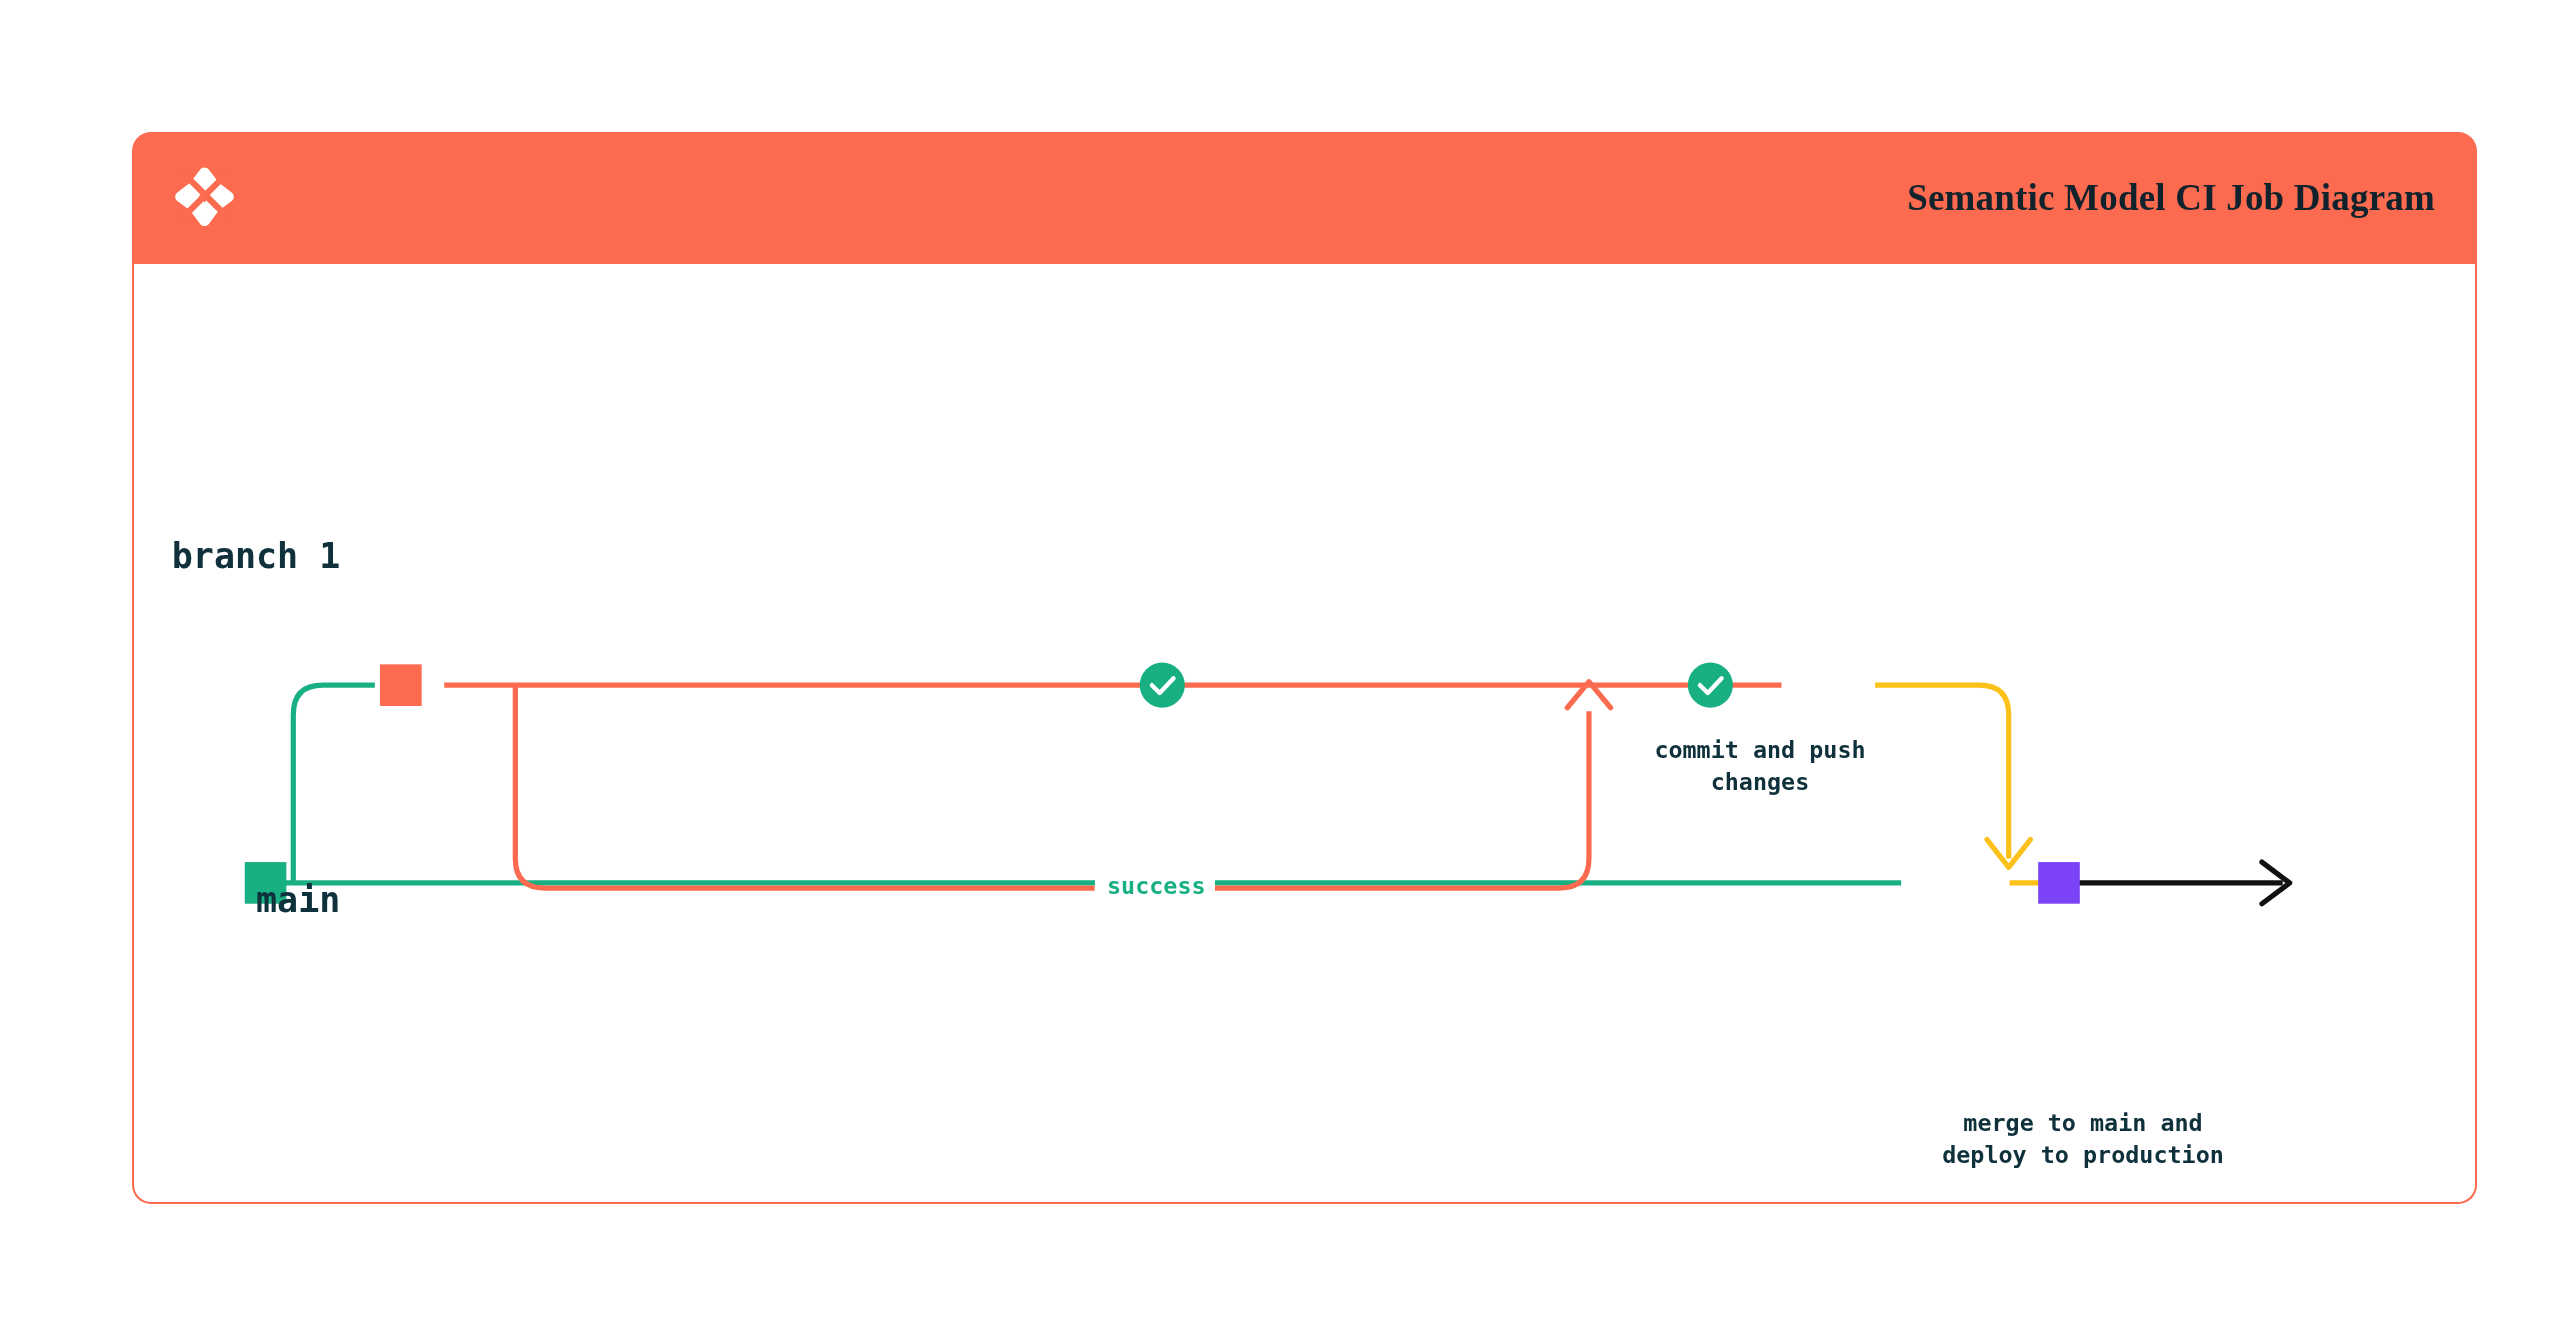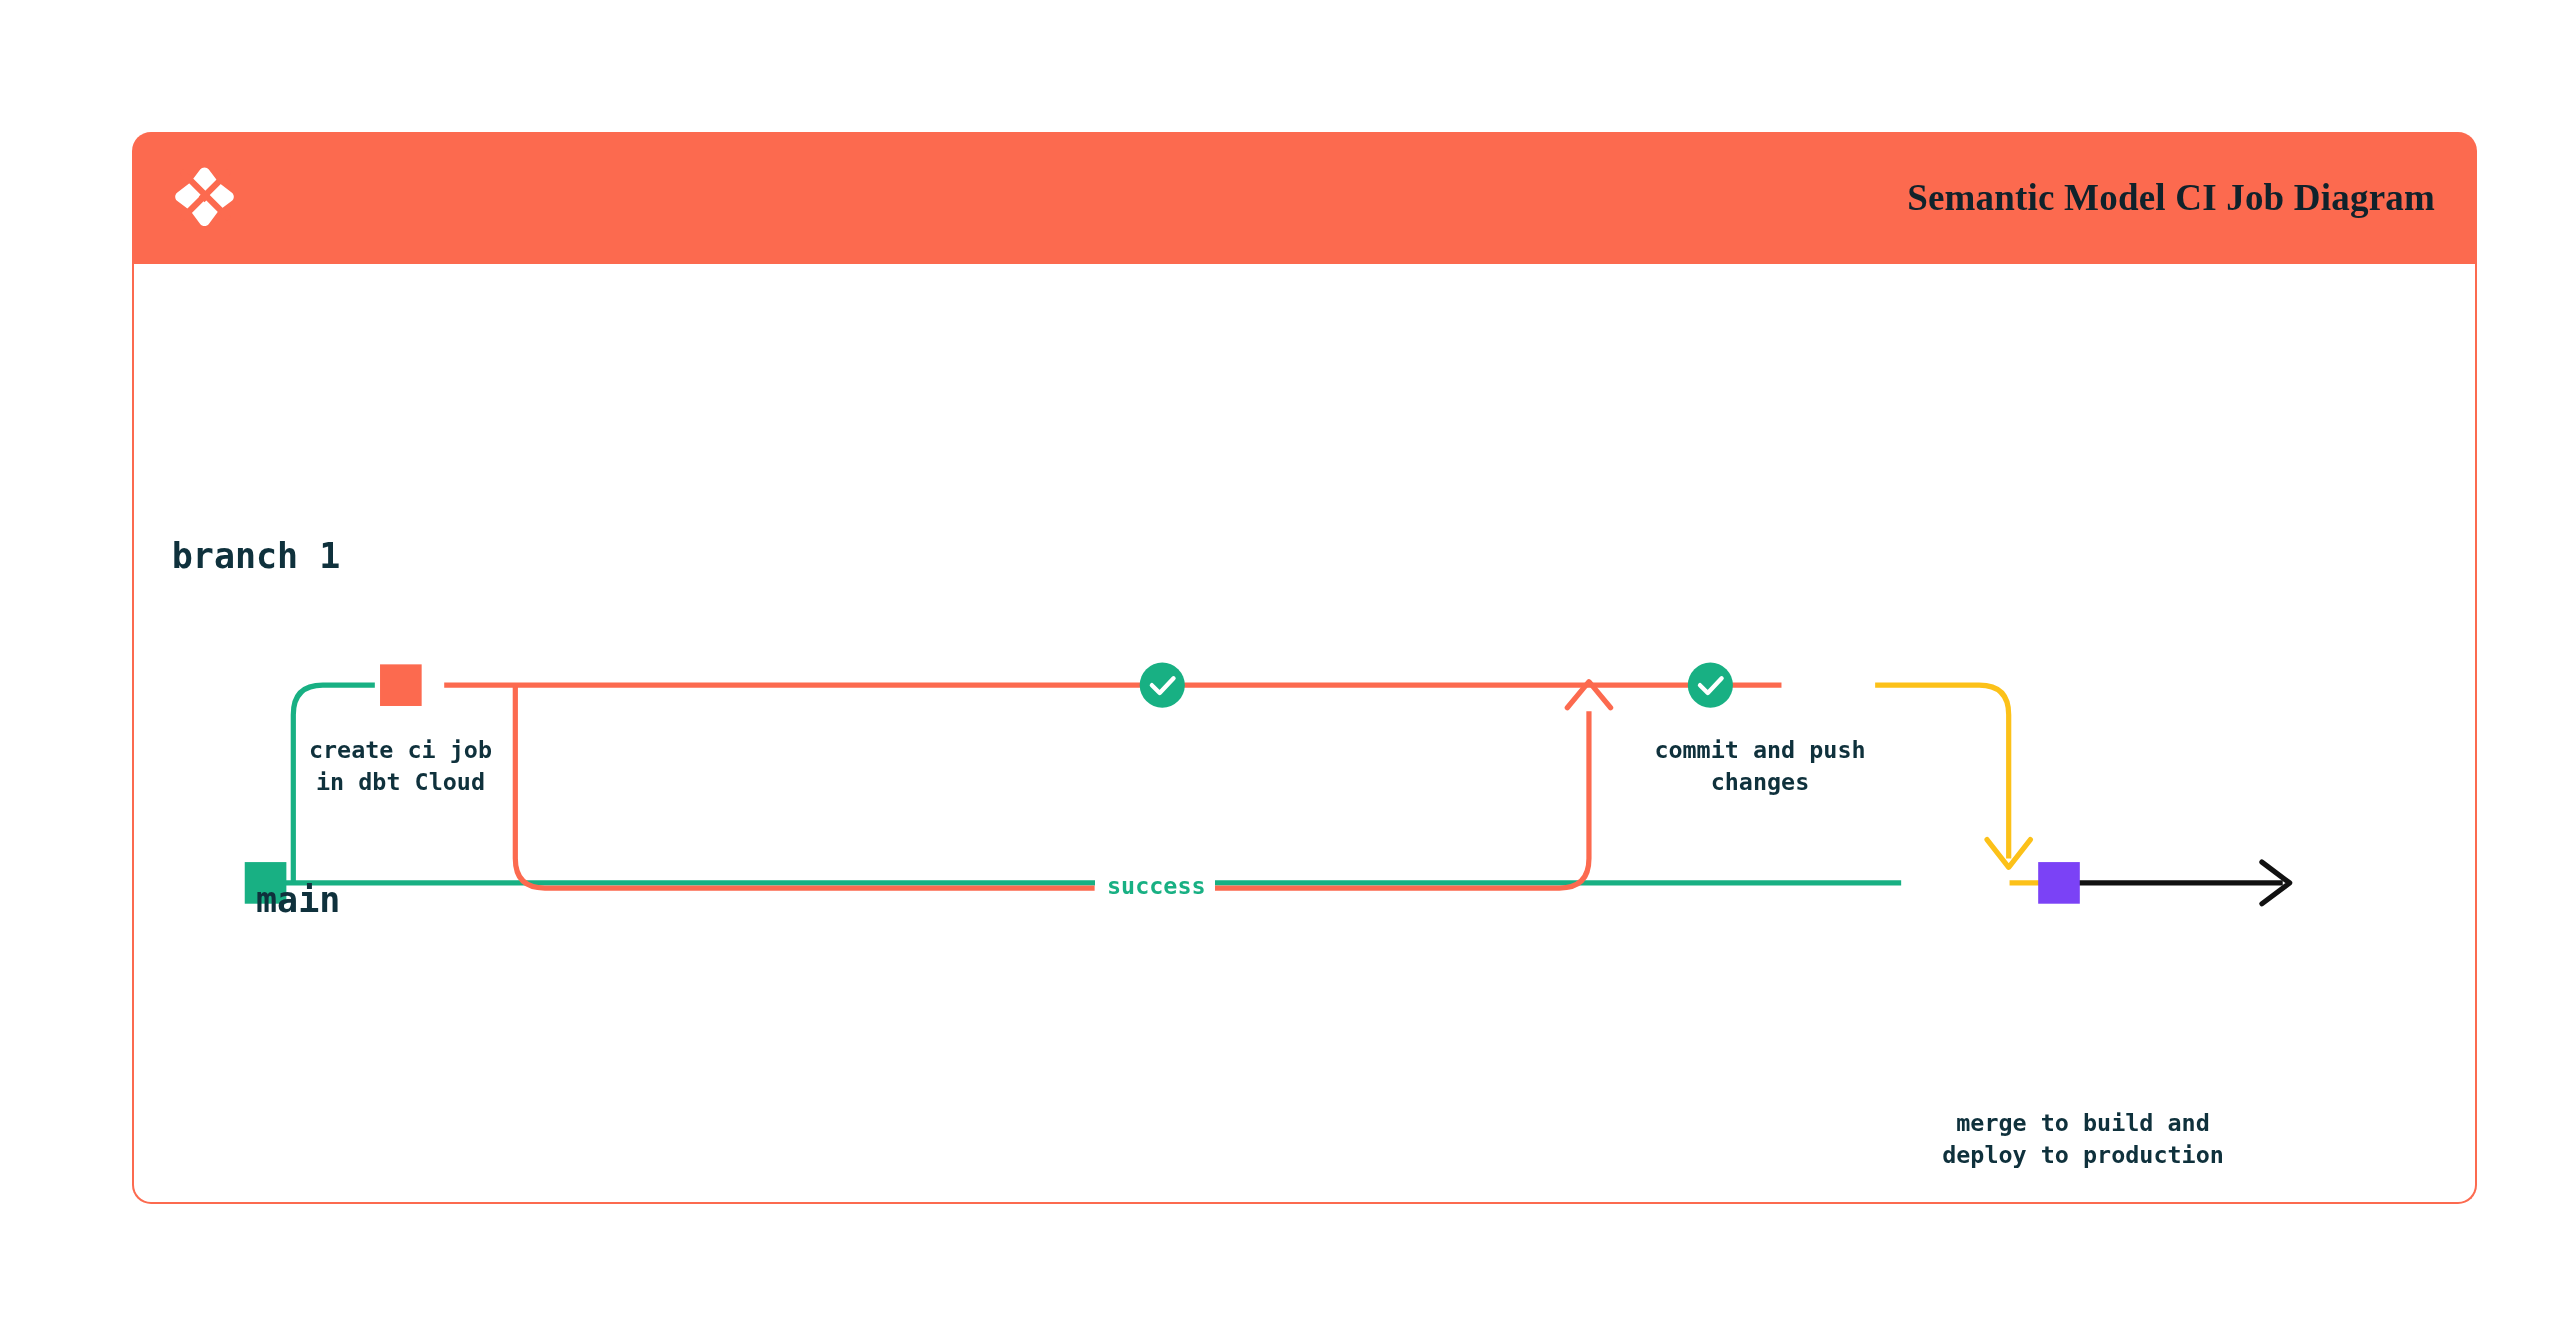--- a/index.html
+++ b/index.html
@@ -211,27 +211,25 @@
         <path d="M 1808 490 L 1817 499 L 1833 482" stroke="#ffffff" stroke-width="5" fill="none" stroke-linecap="round" stroke-linejoin="round"></path>
       </g>
 
       <rect x="2198" y="694" width="48" height="48" fill="#7b42f6"></rect>
     </svg>
 
     <div class="lane-label" style="left:-8.7px; top:276px; width:217px;">branch 1</div>
 
     <div class="lane-label" style="left:-8.7px; top:600px; width:217px;margin-top:20px;">main</div>
 
-    <div class="node-label" style="left:121px; top:475px; width:295px;">create ci job
-in dbt Cloud</div>
 
 
     <div class="node-label" style="left:1472px; top:475px; width:312px;">commit and push
 changes</div>
 
-    <div class="node-label" style="left:1691px; top:848px; width:520px;">merge to build and
+    <div class="node-label" style="left:1691px; top:848px; width:520px;">merge to main and
 deploy to production</div>
 
     <div class="edge-label" style="left:963px; top:612px; width:120px; box-sizing:border-box;">success</div>
 
   </div>
 </div>
 
 
 </body></html>

